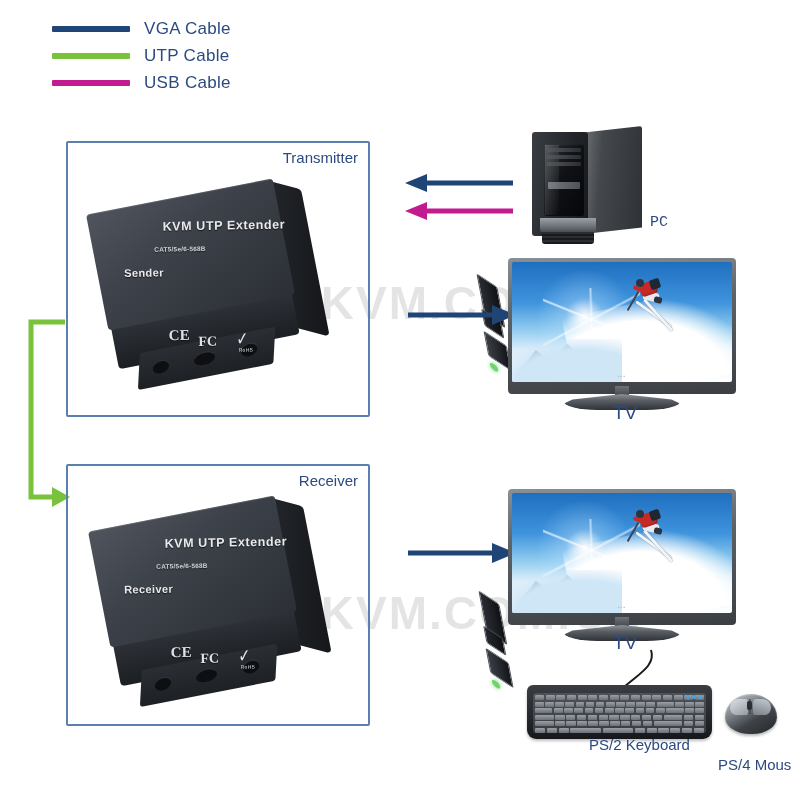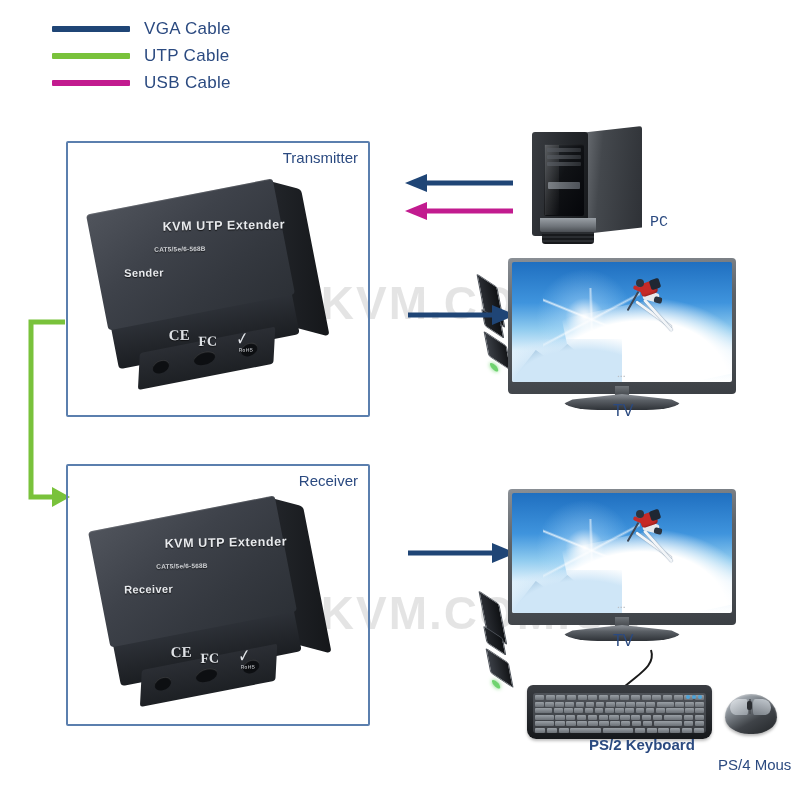--- a/index.html
+++ b/index.html
@@ -172,21 +172,21 @@
     box-shadow:0 2px 3px rgba(0,0,0,.28), inset 0 1px 2px rgba(255,255,255,.3);}
   .ms-split{position:absolute;left:24px;top:5px;width:1.5px;height:15px;background:#4b4f54;opacity:.8;}
   .ms-wheel{position:absolute;left:22px;top:7px;width:5px;height:9px;background:#2b2e32;border-radius:2px;}
   .ms-left{position:absolute;left:5px;top:5px;width:18px;height:16px;
     background:linear-gradient(150deg,#e2e6ea,#9aa1a8);border-radius:60% 20% 10% 40%/70% 40% 30% 60%;opacity:.9;}
   .ms-right{position:absolute;left:28px;top:5px;width:18px;height:16px;
     background:linear-gradient(200deg,#cfd5db,#7e858c);border-radius:20% 60% 40% 10%/40% 70% 60% 30%;opacity:.9;}
 
   
   .caption{position:absolute;font-size:15px;color:#2b4a80;white-space:nowrap;}
-  .caption.big{font-size:16px;}
+  .caption.big{font-size:19px;}
 
   
   .wm{position:absolute;left:0;width:800px;text-align:center;
       font-size:46px;font-weight:bold;letter-spacing:2px;color:#000;
       opacity:.10;white-space:nowrap;pointer-events:none;
       font-family:"Liberation Sans",sans-serif;}
   #wm-top{top:276px;}
   #wm-bottom{top:586px;}
 </style>
 </head>
@@ -470,21 +470,21 @@
             <div class="key"></div>
         </div>
       </div>
       <div class="kb-leds">
         <div class="kb-led"></div>
           <div class="kb-led"></div>
           <div class="kb-led"></div>
       </div>
     </div>
   </div>
-  <div class="caption" style="left:589px;top:736px;font-weight:bold;">PS/2 Keyboard</div>
+  <div class="caption" style="left:589px;top:736px;">PS/2 Keyboard</div>
 
   <div class="abs" id="mouse">
     <div class="ms-body">
       <div class="ms-left"></div>
       <div class="ms-right"></div>
       <div class="ms-split"></div>
       <div class="ms-wheel"></div>
     </div>
   </div>
   <div class="caption" style="left:718px;top:756px;">PS/4 Mous</div>

